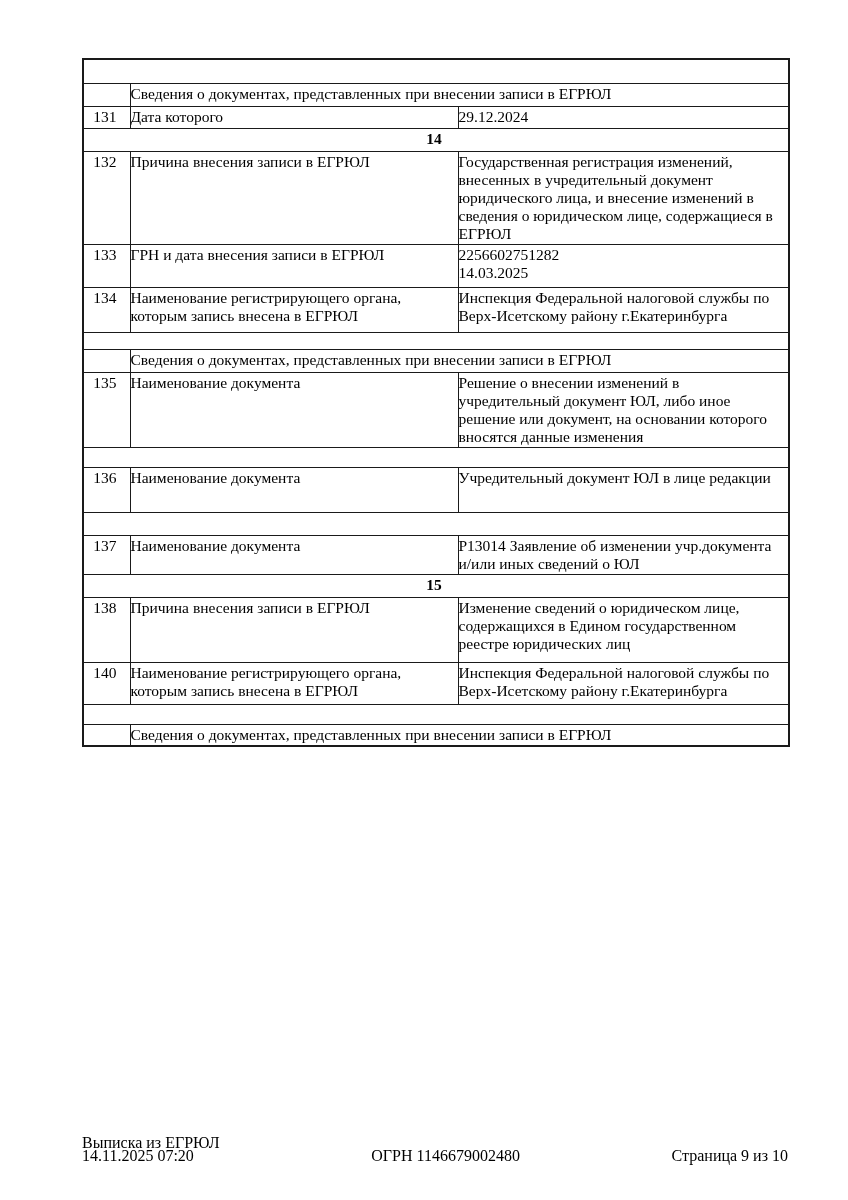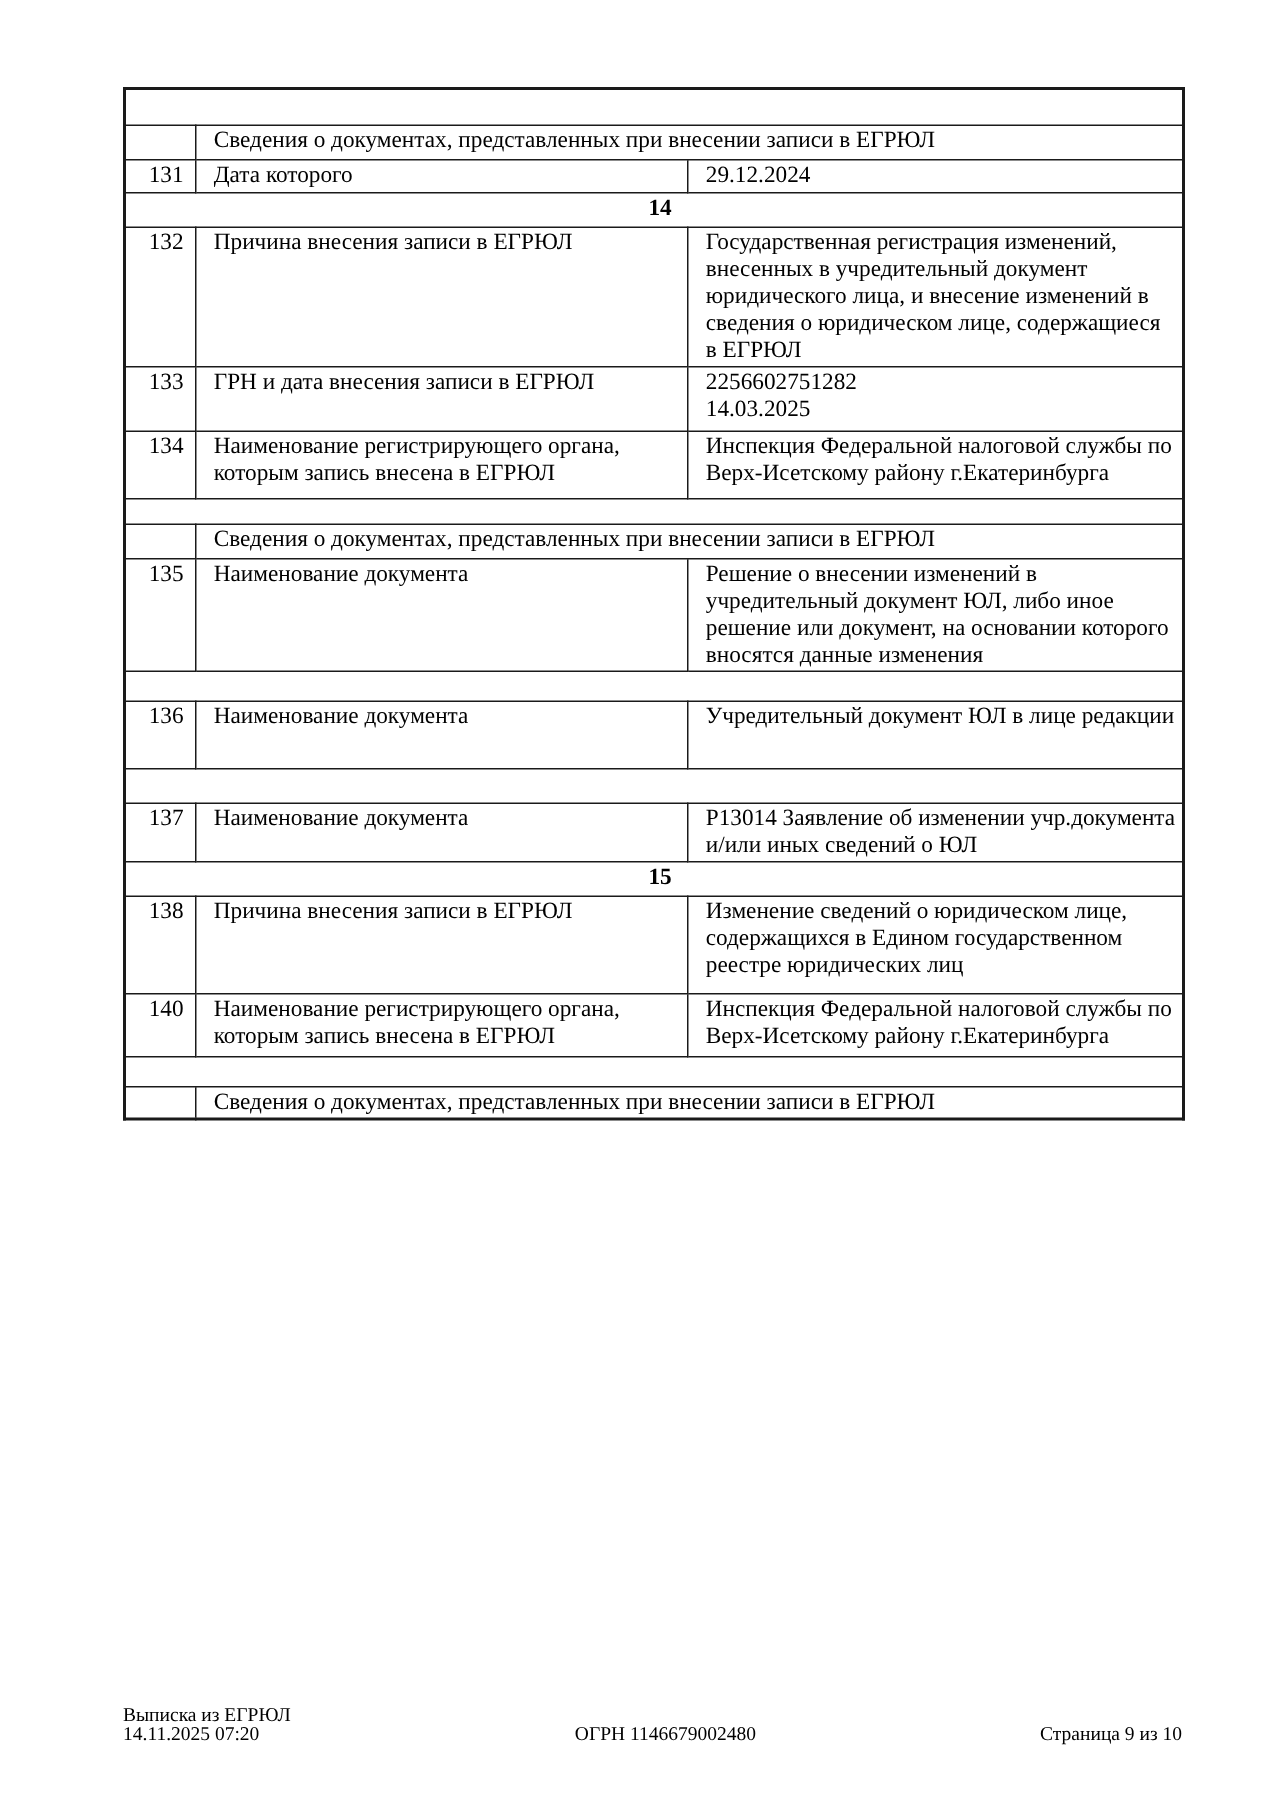--- a/index.html
+++ b/index.html
@@ -26,21 +26,21 @@
     border: 2px solid #1a1a1a;
     font-size: 15.5px;
     line-height: 18px;
   }
   table.egrul col.c-num { width: 47px; }
   table.egrul col.c-label { width: 328px; }
   table.egrul col.c-value { width: 331px; }
   table.egrul td {
     border: 1px solid #1a1a1a;
     vertical-align: top;
-    padding: 1px 4px 1px 12px;
+    padding: 1px 4px 1px 0;
     overflow: hidden;
   }
   td.num {
     text-align: center;
     padding-left: 1px;
     padding-right: 1px;
   }
   td.val { white-space: pre-line; }
   td.group-cell {
     text-align: center;
@@ -48,21 +48,21 @@
   }
   tr.spacer td { padding: 0; }
   .footer {
     position: absolute;
     left: 82px;
     top: 1136px;
     width: 706px;
     display: flex;
     justify-content: space-between;
     align-items: flex-end;
-    font-size: 13px;
+    font-size: 16px;
     line-height: 13px;
   }
   .footer .left { text-align: left; }
   .footer .center { text-align: left; }
   .footer .right { text-align: left; }
 </style>
 </head>
 <body>
 
 <div class="page">

